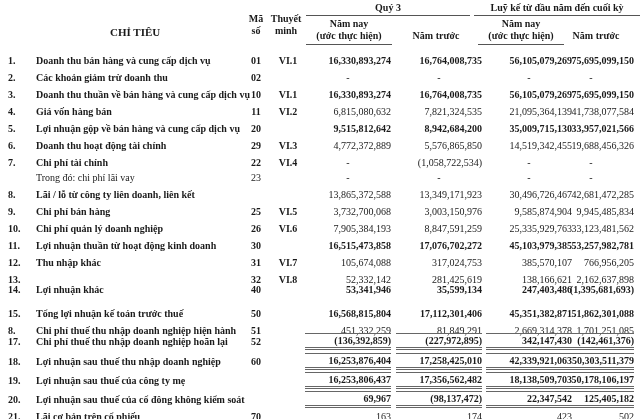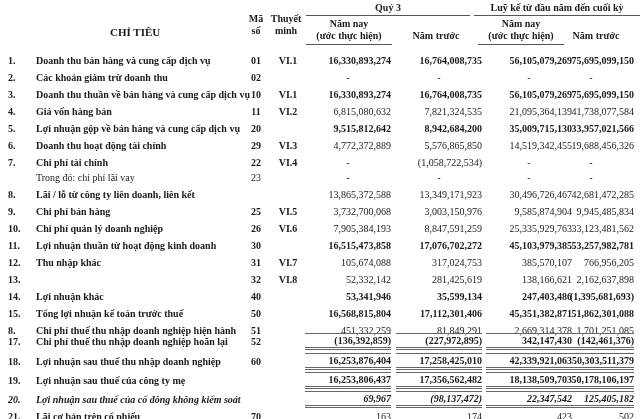--- a/index.html
+++ b/index.html
@@ -203,21 +203,21 @@
     </div>
     <div class="row" style="top: 274px;">
       <span class="no">13.</span>
       <span class="cd">32</span>
       <span class="nt">VI.8</span>
       <span class="v c1">52,332,142</span>
       <span class="v c2">281,425,619</span>
       <span class="v c3">138,166,621</span>
       <span class="v c4">2,162,637,898</span>
     </div>
-    <div class="row bold" style="top: 291px;">
+    <div class="row bold" style="top: 284px;">
       <span class="no">14.</span>
       <span class="nm">Lợi nhuận khác</span>
       <span class="cd">40</span>
       <span class="nt"></span>
       <span class="v c1">53,341,946</span>
       <span class="v c2">35,599,134</span>
       <span class="v c3">247,403,486</span>
       <span class="v c4">(1,395,681,693)</span>
     </div>
     <div class="row bold" style="top: 308px;">
@@ -263,21 +263,21 @@
     <div class="row bold boxed" style="top: 375px;">
       <span class="no">19.</span>
       <span class="nm">Lợi nhuận sau thuế của công ty mẹ</span>
       <span class="cd"></span>
       <span class="nt"></span>
       <span class="v c1">16,253,806,437</span>
       <span class="v c2">17,356,562,482</span>
       <span class="v c3">18,138,509,703</span>
       <span class="v c4">50,178,106,197</span>
     </div>
-    <div class="row bold boxed" style="top: 394px; font-style: italic;">
+    <div class="row bold boxed" style="top: 394px;">
       <span class="no">20.</span>
       <span class="nm">Lợi nhuận sau thuế của cổ đông không kiểm soát</span>
       <span class="cd"></span>
       <span class="nt"></span>
       <span class="v c1">69,967</span>
       <span class="v c2">(98,137,472)</span>
       <span class="v c3">22,347,542</span>
       <span class="v c4">125,405,182</span>
     </div>
     <div class="row" style="top: 411px;">

